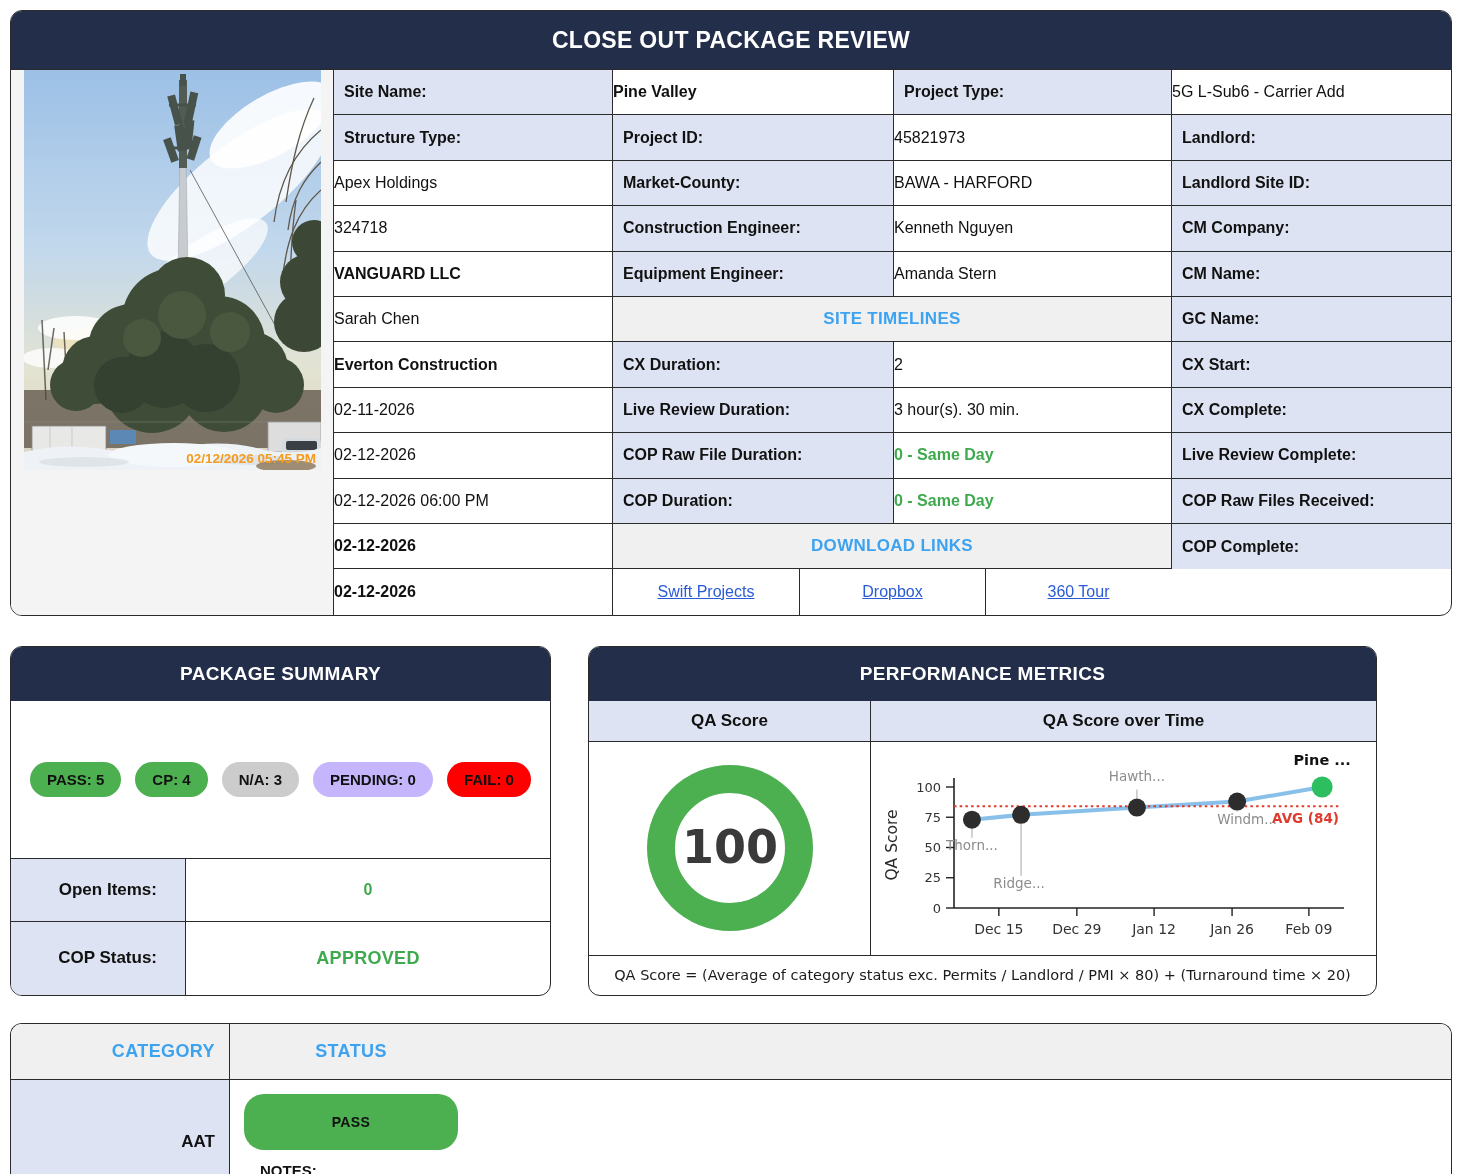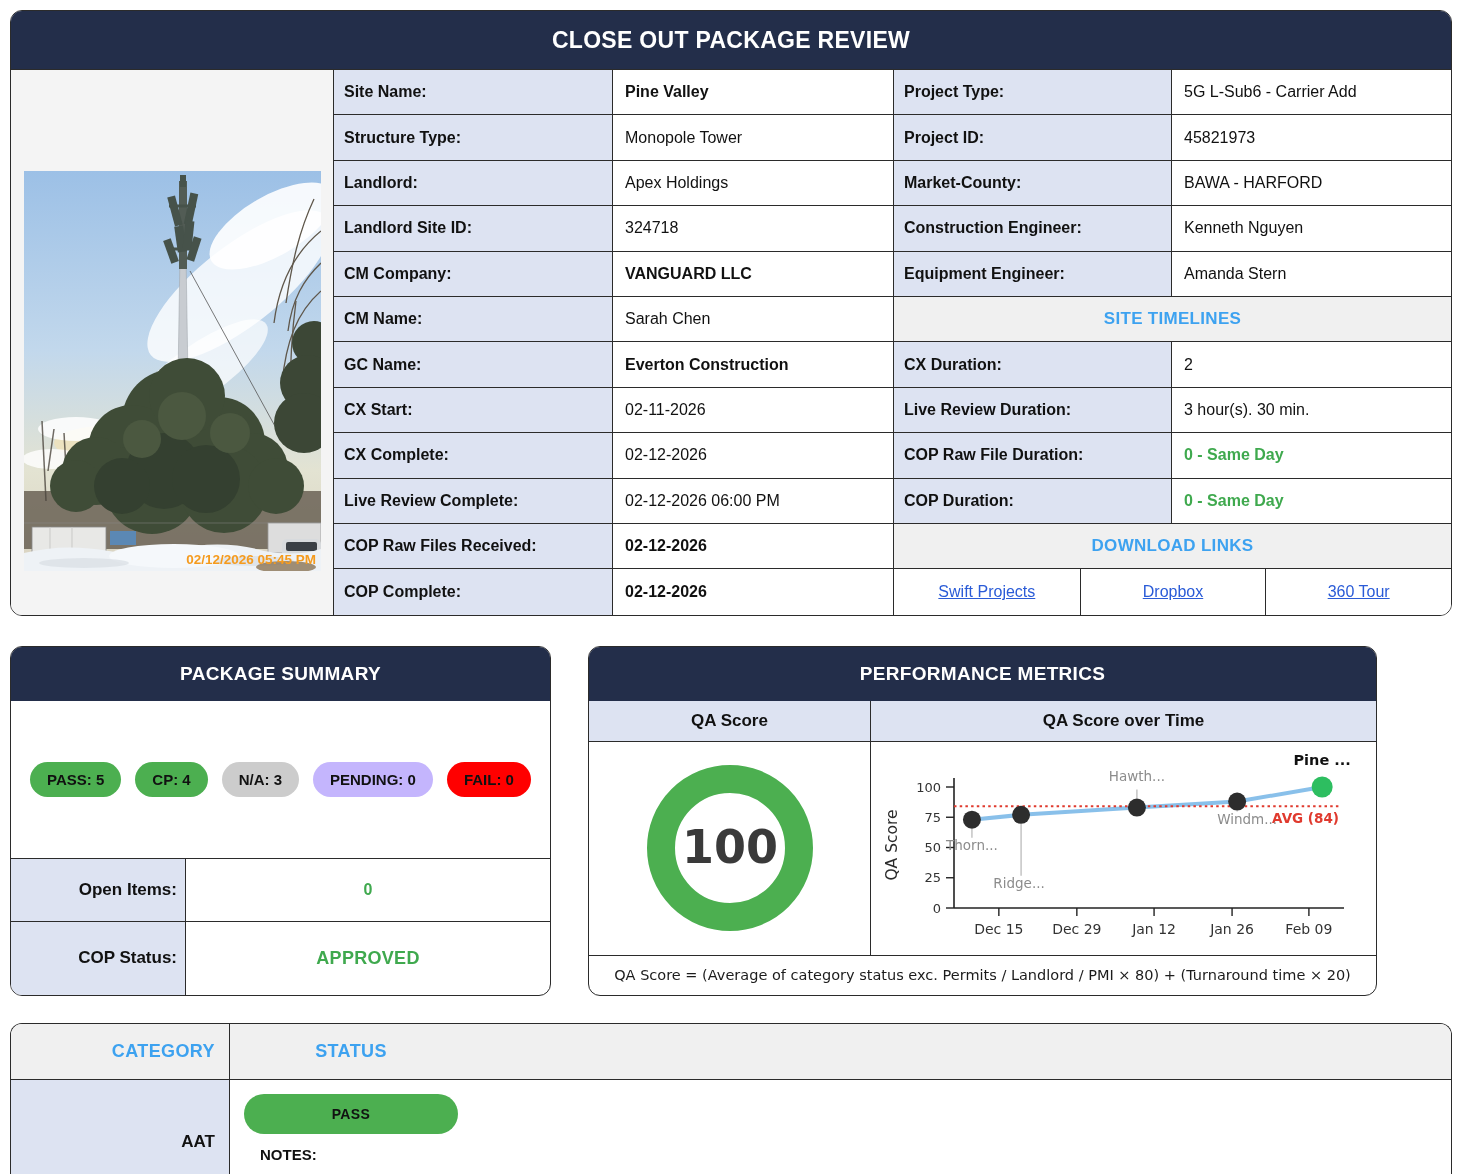--- a/index.html
+++ b/index.html
@@ -13,43 +13,43 @@
     width:1462px;height:1174px;overflow:hidden;background:#fff;color:#111;
     font-family:"Liberation Sans","DejaVu Sans",sans-serif;
   }
   .page{padding:10px;}
   .panel{border:1.5px solid var(--bordercol);border-radius:12px;overflow:hidden;background:#fff;}
   .panel-header{background:var(--navy);color:#fff;font-weight:bold;text-align:center;}
 
   
   .top-panel .panel-header{height:58px;line-height:58px;font-size:23px;letter-spacing:.3px;border-bottom:1px solid var(--bordercol);}
   .top-grid{display:grid;grid-template-columns:322px 279px 281px 278px 1fr;grid-template-rows:repeat(12,45.4px);}
-  .photo-cell{grid-column:1;grid-row:1/13;background:#f4f4f4;display:flex;justify-content:center;align-items:center;padding-top:57px;}
+  .photo-cell{grid-column:1;grid-row:1/13;background:#f4f4f4;display:flex;justify-content:center;align-items:flex-start;}
   .photo-frame{width:297px;height:400px;display:block;}
   .cell{border-left:1px solid var(--bordercol);border-bottom:1px solid var(--bordercol);display:flex;align-items:center;font-size:16px;background:#fff;}
   .nb{border-bottom:none;}
   .lbl{background:var(--lavender);font-weight:bold;padding:0 8px 0 10px;}
-  .val{padding-left:12px;}
+  .val{}
   .bold{font-weight:bold;}
   .green-text{color:var(--green-text);font-weight:bold;}
   .sech{grid-column:span 2;background:var(--secgray);color:var(--accent);font-weight:bold;justify-content:center;font-size:17px;letter-spacing:.3px;}
   .links-row{grid-column:span 2;display:grid;grid-template-columns:1fr 1fr 1fr;padding:0;align-items:stretch;}
   .link-cell{display:flex;align-items:center;justify-content:center;border-left:1px solid var(--bordercol);}
   .link-cell:first-child{border-left:none;}
   a.dl{color:var(--link);text-decoration:underline;font-size:16px;}
 
   
   .mid-row{display:flex;gap:37px;margin-top:30px;}
   .summary-panel{width:539px;}
   .metrics-panel{width:787px;}
   .summary-panel .panel-header,.metrics-panel .panel-header{height:54px;line-height:54px;font-size:19px;letter-spacing:.3px;}
   .badges-area{height:157px;display:flex;align-items:center;justify-content:center;gap:14px;}
   .badge{border-radius:18px;padding:9px 17px;font-weight:bold;font-size:15px;color:#111;white-space:nowrap;}
   .kv-row{display:grid;grid-template-columns:175px 1fr;border-top:1px solid var(--bordercol);}
-  .kv-row .k{background:var(--lavender);font-weight:bold;display:flex;align-items:center;justify-content:flex-end;padding-right:8px;font-size:17px;border-right:1px solid var(--bordercol);}
+  .kv-row .k{background:var(--lavender);font-weight:bold;display:flex;align-items:center;justify-content:flex-end;padding-right:28px;font-size:17px;border-right:1px solid var(--bordercol);}
   .kv-row .v{display:flex;align-items:center;justify-content:center;}
   .open-items-row{height:62px;}
   .open-items-row .v{font-size:16px;}
   .cop-status-row{height:73px;}
   .cop-status-row .v{font-size:18px;letter-spacing:.3px;}
 
   .metrics-sub{display:grid;grid-template-columns:282px 1fr;}
   .metrics-sub .sub{background:var(--lavender);height:40px;display:flex;align-items:center;justify-content:center;font-weight:bold;font-size:17px;border-bottom:1px solid var(--bordercol);}
   .metrics-sub .sub:first-child{border-right:1px solid var(--bordercol);}
   .metrics-body{display:grid;grid-template-columns:282px 1fr;height:213px;}
@@ -61,21 +61,21 @@
 
   
   .category-panel{margin-top:27px;border:1.5px solid var(--bordercol);border-bottom:none;border-radius:12px 12px 0 0;overflow:hidden;}
   .cat-grid{display:grid;grid-template-columns:218px 1fr;}
   .cat-head{background:var(--secgray);height:55px;display:flex;align-items:center;border-bottom:1px solid var(--bordercol);color:var(--accent);font-weight:bold;font-size:18px;letter-spacing:.4px;}
   .cat-head.cat{justify-content:flex-end;padding-right:14px;}
   .cat-head.stat{border-left:1px solid var(--bordercol);}
   .status-zone{width:242px;display:flex;justify-content:center;}
   .cat-cell{background:var(--lavender);display:flex;align-items:center;justify-content:flex-end;padding-right:14px;font-weight:bold;font-size:17px;min-height:110px;}
   .status-cell{background:#fff;border-left:1px solid var(--bordercol);padding-top:14px;min-height:110px;}
-  .pill{width:214px;height:40px;border-radius:20px;display:flex;align-items:center;justify-content:center;font-weight:bold;font-size:14px;color:#111;letter-spacing:.4px;}
+  .pill{width:214px;height:56px;border-radius:20px;display:flex;align-items:center;justify-content:center;font-weight:bold;font-size:14px;color:#111;letter-spacing:.4px;}
   .notes-label{font-weight:bold;font-size:15px;padding:12px 0 0 30px;}
 </style>
 </head>
 <body>
 
 <div class="page">
 
   <section class="panel top-panel">
     <div class="panel-header">CLOSE OUT PACKAGE REVIEW</div>
     <div class="top-grid">
@@ -187,21 +187,20 @@
           <text x="292" y="393" text-anchor="end" font-size="13.5" font-weight="bold" fill="#f59b1e">02/12/2026 05:45 PM</text>
         </svg>
       </div>
 
       <div class="cell lbl">Site Name:</div>
       <div class="cell val bold">Pine Valley</div>
       <div class="cell lbl">Project Type:</div>
       <div class="cell val">5G L-Sub6 - Carrier Add</div>
 
       <div class="cell lbl">Structure Type:</div>
-      <div class="cell val">Monopole Tower</div>
       <div class="cell lbl">Project ID:</div>
       <div class="cell val">45821973</div>
 
       <div class="cell lbl">Landlord:</div>
       <div class="cell val">Apex Holdings</div>
       <div class="cell lbl">Market-County:</div>
       <div class="cell val">BAWA - HARFORD</div>
 
       <div class="cell lbl">Landlord Site ID:</div>
       <div class="cell val">324718</div>

